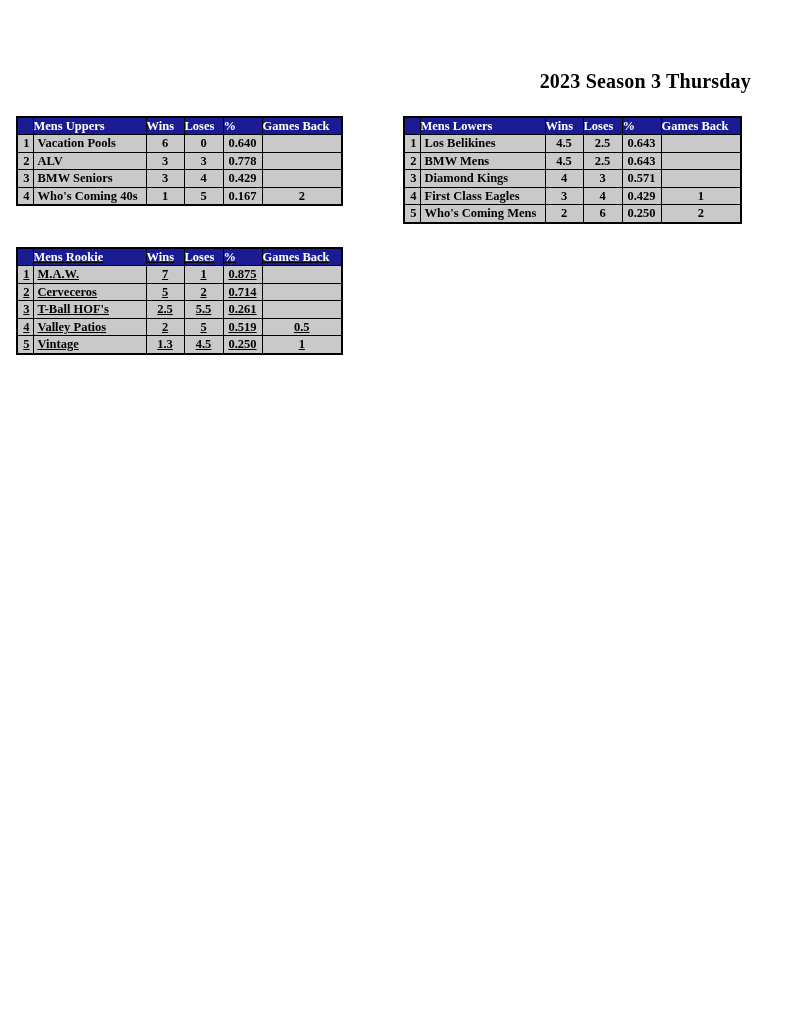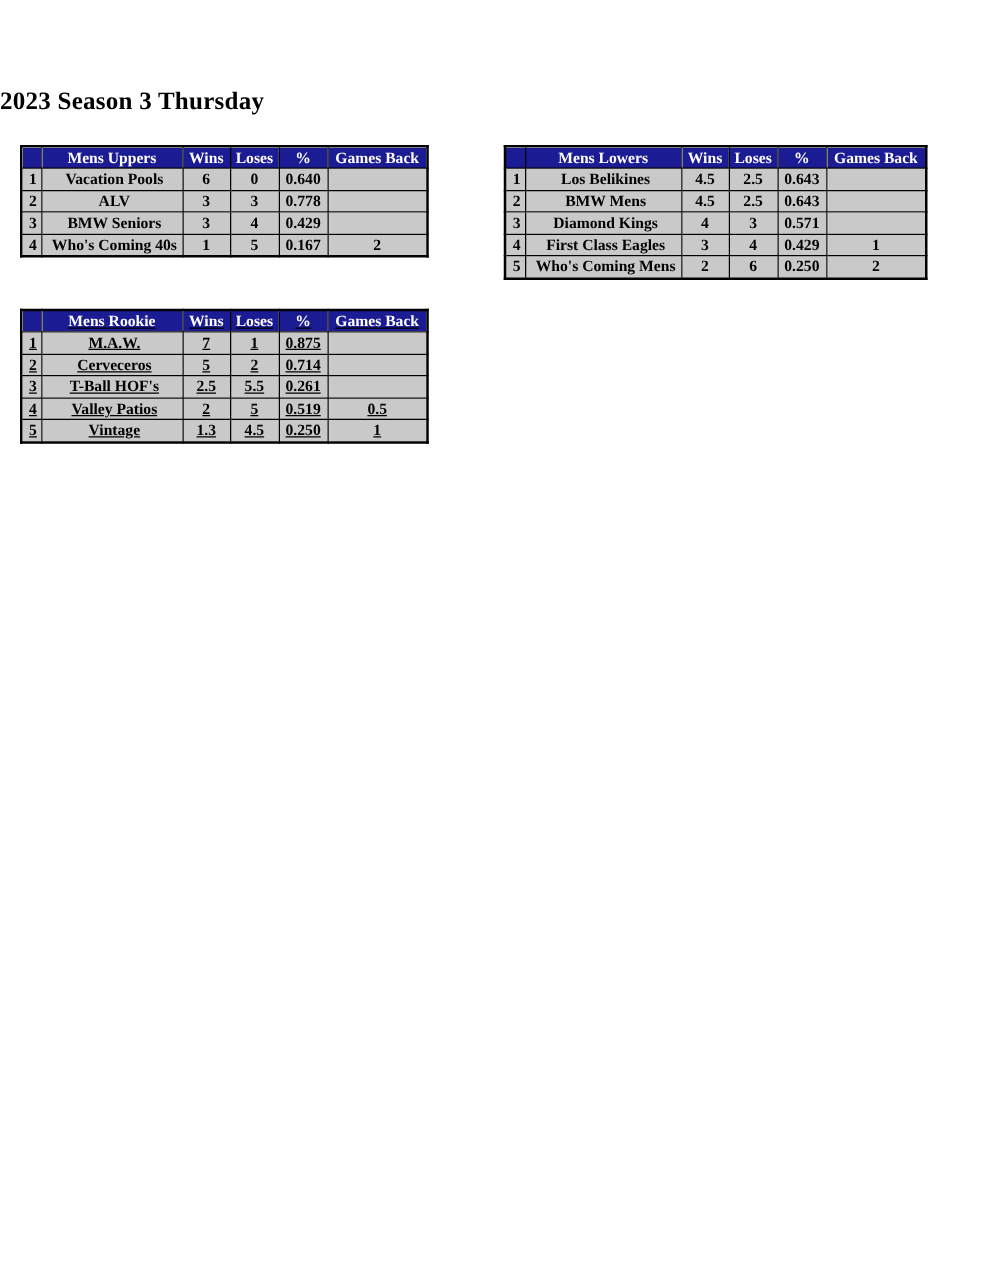--- a/index.html
+++ b/index.html
@@ -16,21 +16,21 @@
     background: #ffffff;
     position: relative;
     font-family: "Liberation Serif", serif;
     overflow: hidden;
   }
   .page-title {
     position: absolute;
     top: 70px;
     left: 0;
     width: 751px;
-    text-align: left;
+    text-align: right;
     font-size: 20px;
     font-weight: bold;
     color: #000000;
     letter-spacing: 0.2px;
   }
   .tbl-host { position: absolute; }
   #t1 { left: 16px;  top: 116px; }
   #t2 { left: 403px; top: 116px; }
   #t3 { left: 16px;  top: 247px; text-decoration: underline; }
 
@@ -46,29 +46,29 @@
     padding: 0;
     font-size: 12.5px;
     font-weight: bold;
     line-height: 1;
     overflow: hidden;
     white-space: nowrap;
   }
   table.standings th {
     background: var(--header-bg);
     color: var(--header-fg);
-    text-align: center;
+    text-align: left;
   }
   table.standings td {
     background: var(--cell-bg);
     color: #000000;
     text-align: center;
   }
   table.standings td.rank { text-align: right; padding-right: 3px; }
-  table.standings td.team { text-align: center;  padding-left: 4px; margin-left: 15px; }
+  table.standings td.team { text-align: left;  padding-left: 4px; margin-left: 15px; }
 
   col.c-rank { width: 16px; }
   col.c-name { width: 113px; }
   col.c-win  { width: 38px; }
   col.c-lose { width: 39px; }
   col.c-pct  { width: 39px; }
   col.c-gb   { width: 80px; }
   #t2 col.c-name { width: 125px; }
 </style>
 </head>

